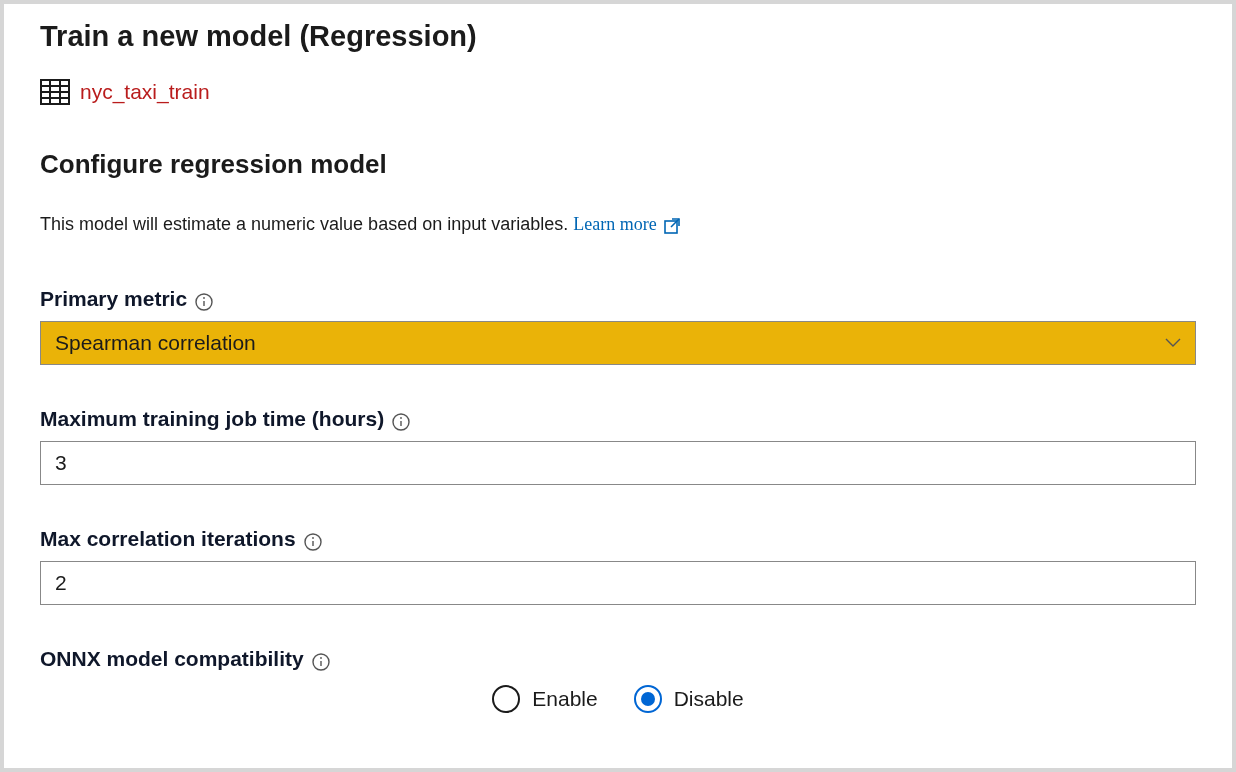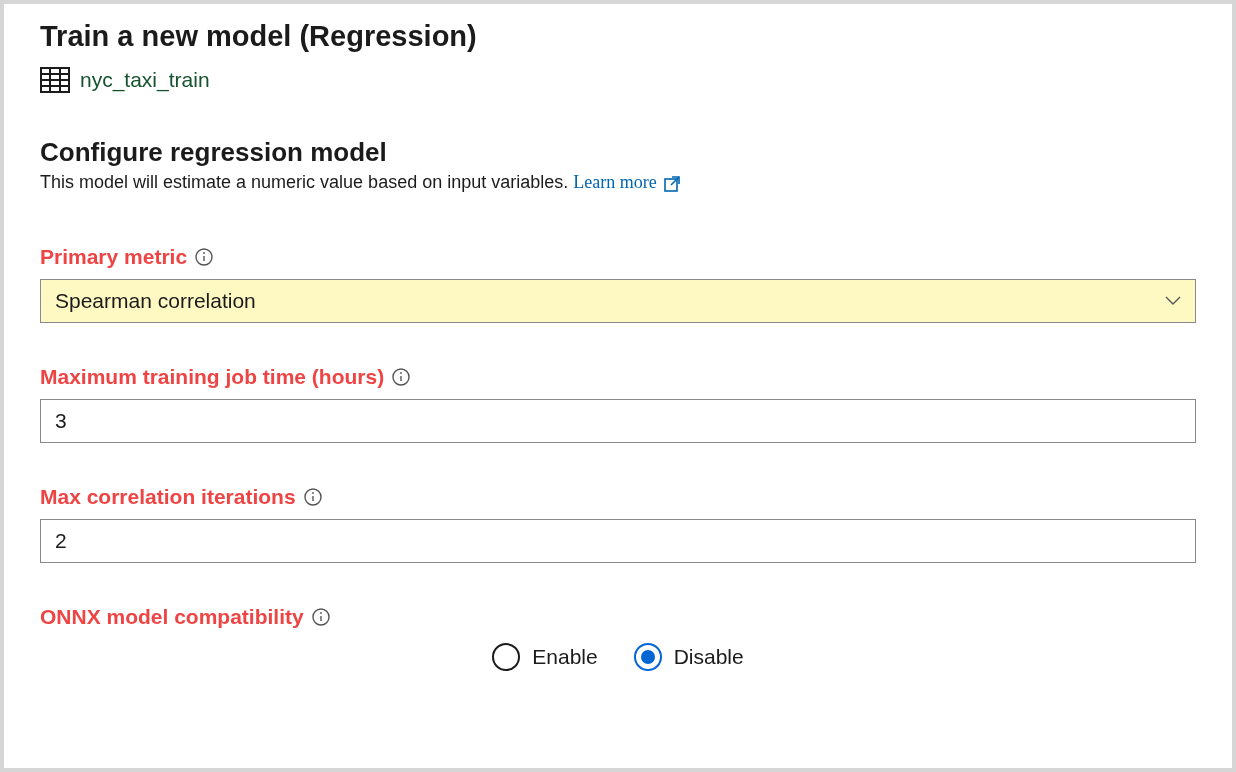--- a/index.html
+++ b/index.html
@@ -13,78 +13,78 @@
     .panel {
       background: #ffffff;
       width: 100%;
       height: 100%;
       padding: 16px 36px 24px 36px;
     }
     .page-title {
       font-size: 29px;
       font-weight: 600;
       color: #1b1b1b;
-      margin-bottom: 14px;
+      margin-bottom: 26px;
     }
     .dataset-row {
       display: flex;
       align-items: center;
       gap: 10px;
       margin-bottom: 44px;
     }
     .dataset-icon svg { display: block; }
     .dataset-name {
       font-size: 21px;
-      color: #14532d;
+      color: #b91c1c;
     }
     .section-title {
       font-size: 26px;
       font-weight: 600;
       color: #1b1b1b;
-      margin-bottom: 2px;
+      margin-bottom: 32px;
     }
     .section-desc {
       font-size: 18px;
       color: #1b1b1b;
       margin-bottom: 50px;
       line-height: 1.4;
     }
     .learn-link {
       color: #0066b4;
       text-decoration: none;
       display: inline-flex;
       align-items: center;
       gap: 6px;
       font-family: Liberation Serif, serif;
     }
     .learn-link svg { margin-top: 2px; }
     .field-label {
       font-size: 21px;
       font-weight: 600;
-      color: #ef4444;
-      display: flex;
-      align-items: center;
+      color: #0f172a;
+      display: flex;
+      align-items: flex-end;
       gap: 8px;
       margin-bottom: 10px;
     }
     .info-icon {
       display: inline-flex;
       align-items: center;
       justify-content: center;
     }
     .info-icon svg { display: block; }
     .select-wrap {
       position: relative;
       width: 100%;
       margin-bottom: 42px;
     }
     .select-box {
       width: 100%;
       border: 1px solid #888;
-      background: #fef9c3;
+      background: #eab308;
       font-size: 21px;
       color: #1b1b1b;
       padding: 8px 40px 8px 14px;
       height: 44px;
       display: flex;
       align-items: center;
       cursor: pointer;
     }
     .select-chevron {
       position: absolute;

